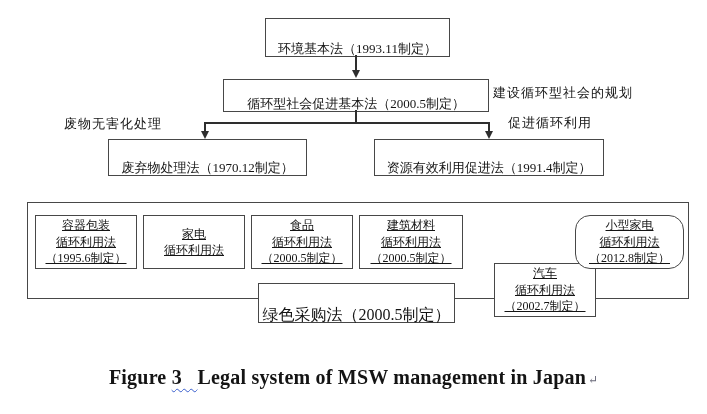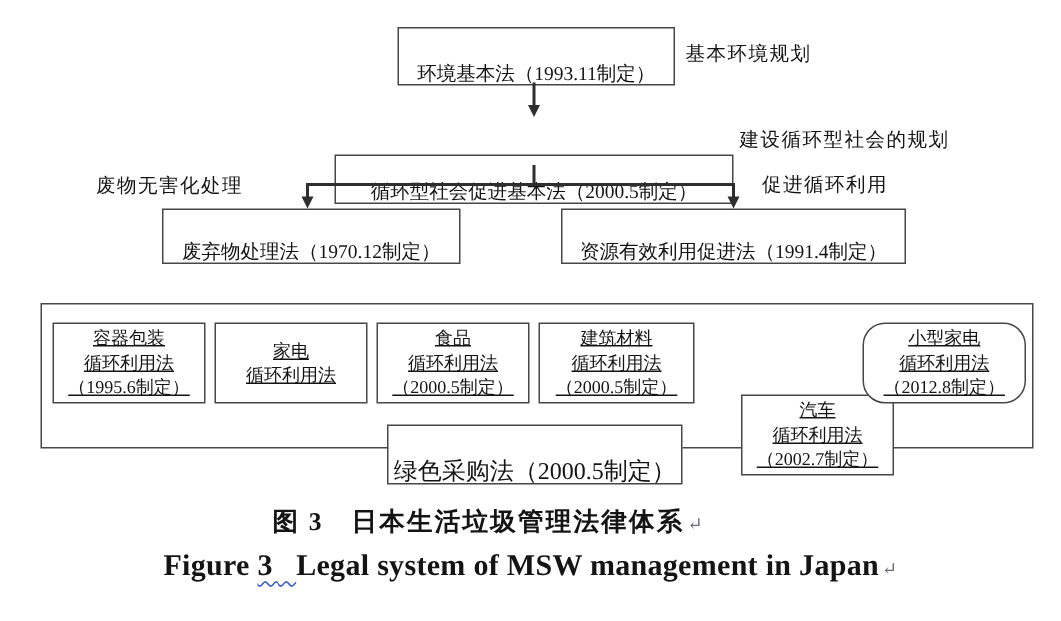--- a/index.html
+++ b/index.html
@@ -112,26 +112,25 @@
   }
 </style>
 </head>
 <body>
 
 <div id="stage">
 
   <div class="dbox" style="left:265px; top:18px; width:183px; height:37px;">
     <span>环境基本法（1993.11制定）</span>
   </div>
-  <div class="note" style="left:457px; top:28px;">基本环境规划</div>
 
   <div class="line" style="left:355px; top:55px; width:2px; height:17px;"></div>
   <div class="ahead" style="left:352px; top:70px;"></div>
 
-  <div class="dbox" style="left:223px; top:79px; width:264px; height:31px;margin-top:24px;">
+  <div class="dbox" style="left:223px; top:79px; width:264px; height:31px;">
     <span>循环型社会促进基本法（2000.5制定）</span>
   </div>
   <div class="note" style="left:493px; top:85px;">建设循环型社会的规划</div>
 
   <div class="line" style="left:355px; top:110px; width:2px; height:13px;"></div>
   <div class="line" style="left:204px; top:122px; width:286px; height:2px;"></div>
   <div class="line" style="left:204px; top:124px; width:2px; height:8px;"></div>
   <div class="ahead" style="left:201px; top:131px;"></div>
   <div class="line" style="left:488px; top:124px; width:2px; height:8px;"></div>
   <div class="ahead" style="left:485px; top:131px;"></div>
@@ -176,17 +175,16 @@
   <div class="plaw" style="left:575px; width:107px;border-radius:15px;">
     <span>小型家电</span>
     <span>循环利用法</span>
     <span>（2012.8制定）</span>
   </div>
 
   <div class="dbox" id="green-box">
     <span>绿色采购法（2000.5制定）</span>
   </div>
 
-  <div id="caption-zh"><span>图 3　日本生活垃圾管理法律体系</span><span class="retmark">↵</span></div>
 
   <div id="caption-en"><span>Figure </span><span class="wavy">3&nbsp;&nbsp;&nbsp;</span><span>Legal system of MSW management in Japan</span><span class="retmark">↵</span></div>
 
 </div>
 
 </body></html>

